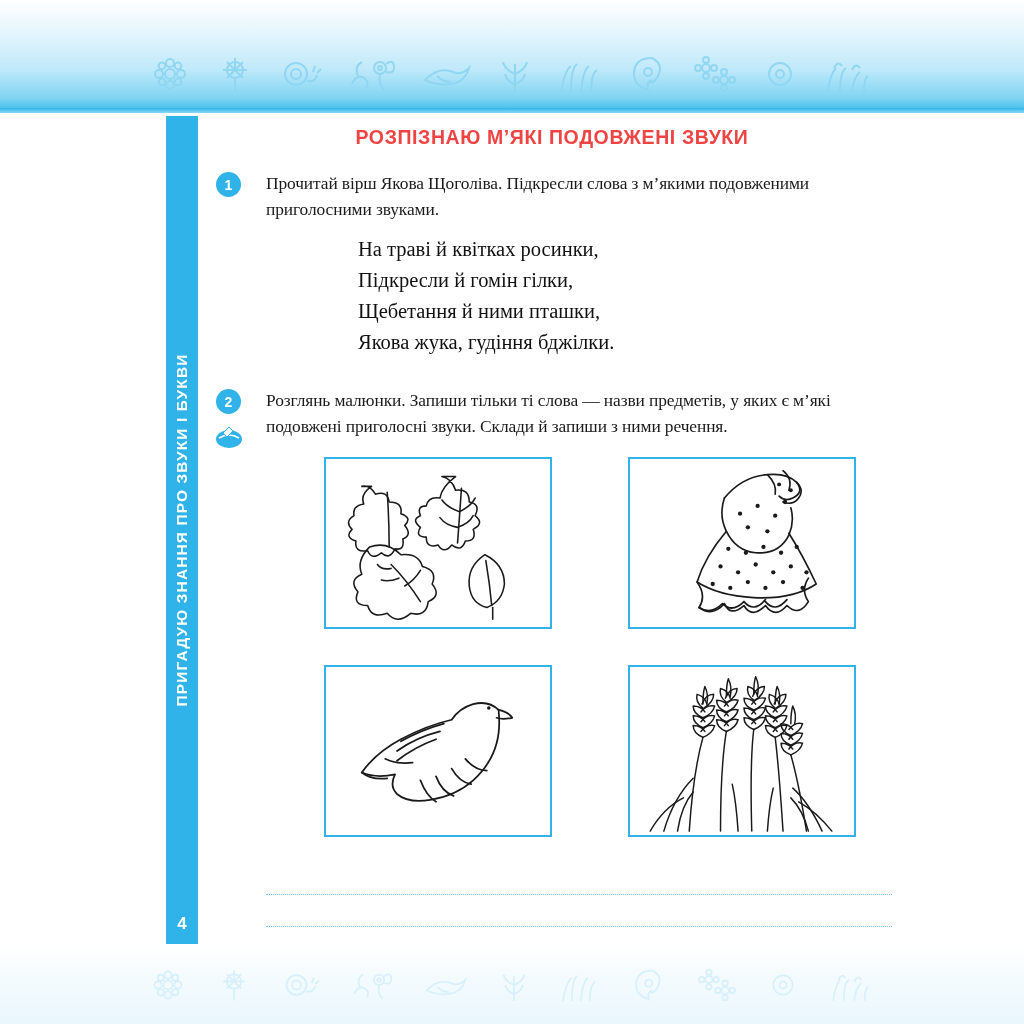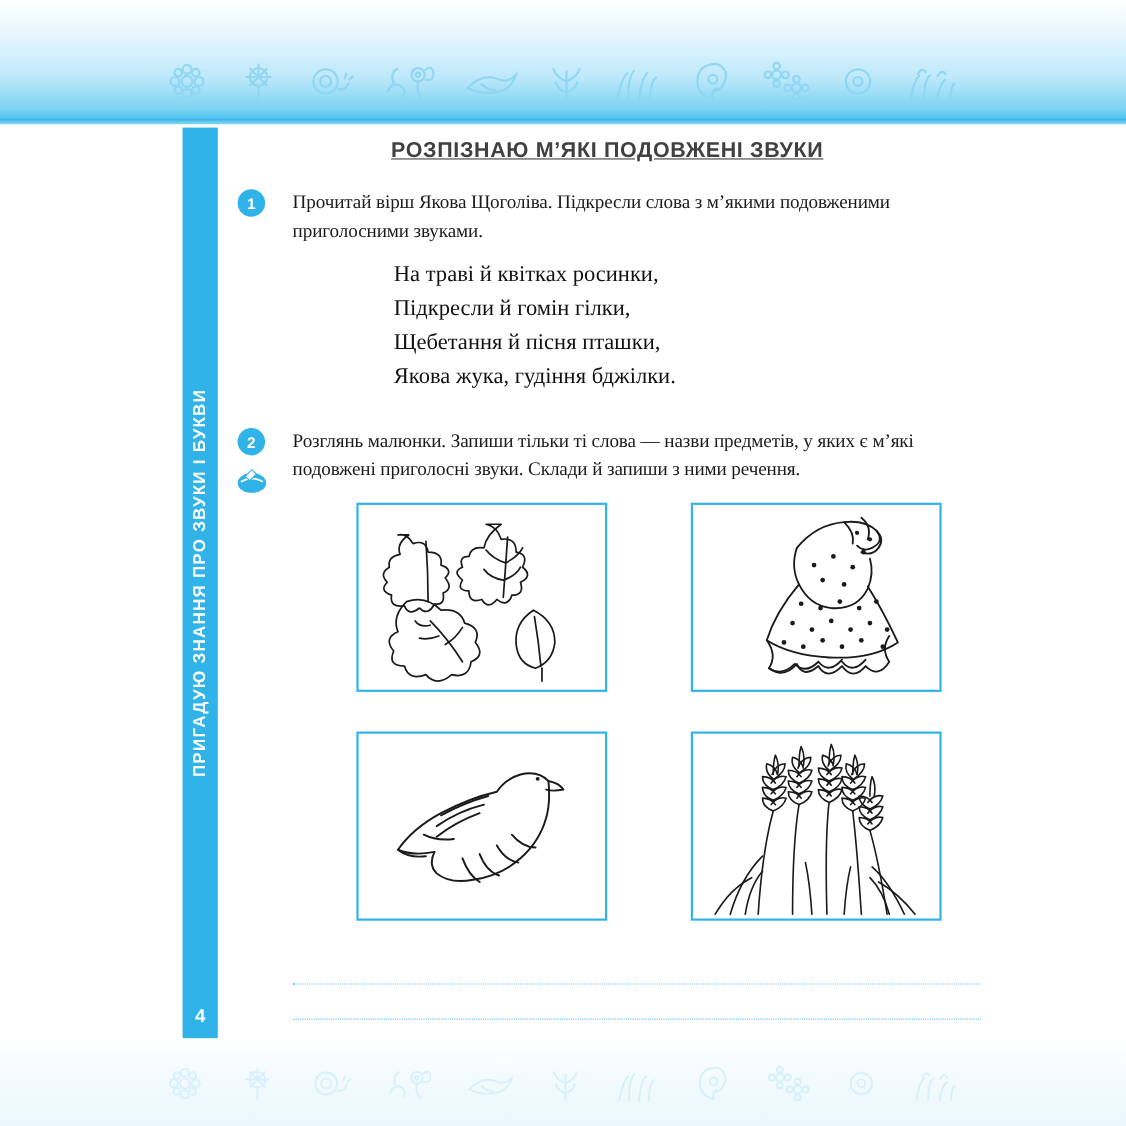--- a/index.html
+++ b/index.html
@@ -85,25 +85,24 @@
   
   .content {
     position: absolute;
     left: 212px; top: 118px;
     width: 680px; height: 820px;
   }
 
   .unit-title {
     margin-top: 8px;
     text-align: center;
-    color: #404040;
+    color: #ef4444;
     font-size: 19.5px;
     font-weight: bold;
     letter-spacing: .6px;
-    text-decoration: underline;
   }
 
   
   .task { position: relative; margin-top: 22px; padding-left: 54px; }
   .task-num {
     position: absolute; left: 4px; top: 1px;
     width: 25px; height: 25px; border-radius: 50%;
     background: #2fb3e8; color: #ffffff;
     font-size: 14px; font-weight: bold;
     display: flex; align-items: center; justify-content: center;
@@ -262,21 +261,21 @@
   <div class="content">
 
     <div class="unit-title">РОЗПІЗНАЮ М’ЯКІ ПОДОВЖЕНІ ЗВУКИ</div>
 
     <div class="task">
       <div class="task-num">1</div>
       <div class="task-text">Прочитай вірш Якова Щоголіва. Підкресли слова з м’якими подовженими приголосними звуками.</div>
       <div class="poem">
         <div>На траві й квітках росинки,</div>
         <div>Підкресли й гомін гілки,</div>
-        <div>Щебетання й пісня пташки,</div>
+        <div>Щебетання й ними пташки,</div>
         <div>Якова жука, гудіння бджілки.</div>
       </div>
     </div>
 
     <div class="task" style="margin-top:30px;">
       <div class="task-num">2</div>
       <span class="write-icon">
         <svg width="30" height="26" viewBox="0 0 30 26" fill="none">
           <ellipse cx="15" cy="15" rx="13" ry="9" fill="#2fb3e8"></ellipse>
           <path d="M5 14 q10 -6 20 0" stroke="#ffffff" stroke-width="1.6" fill="none"></path>

